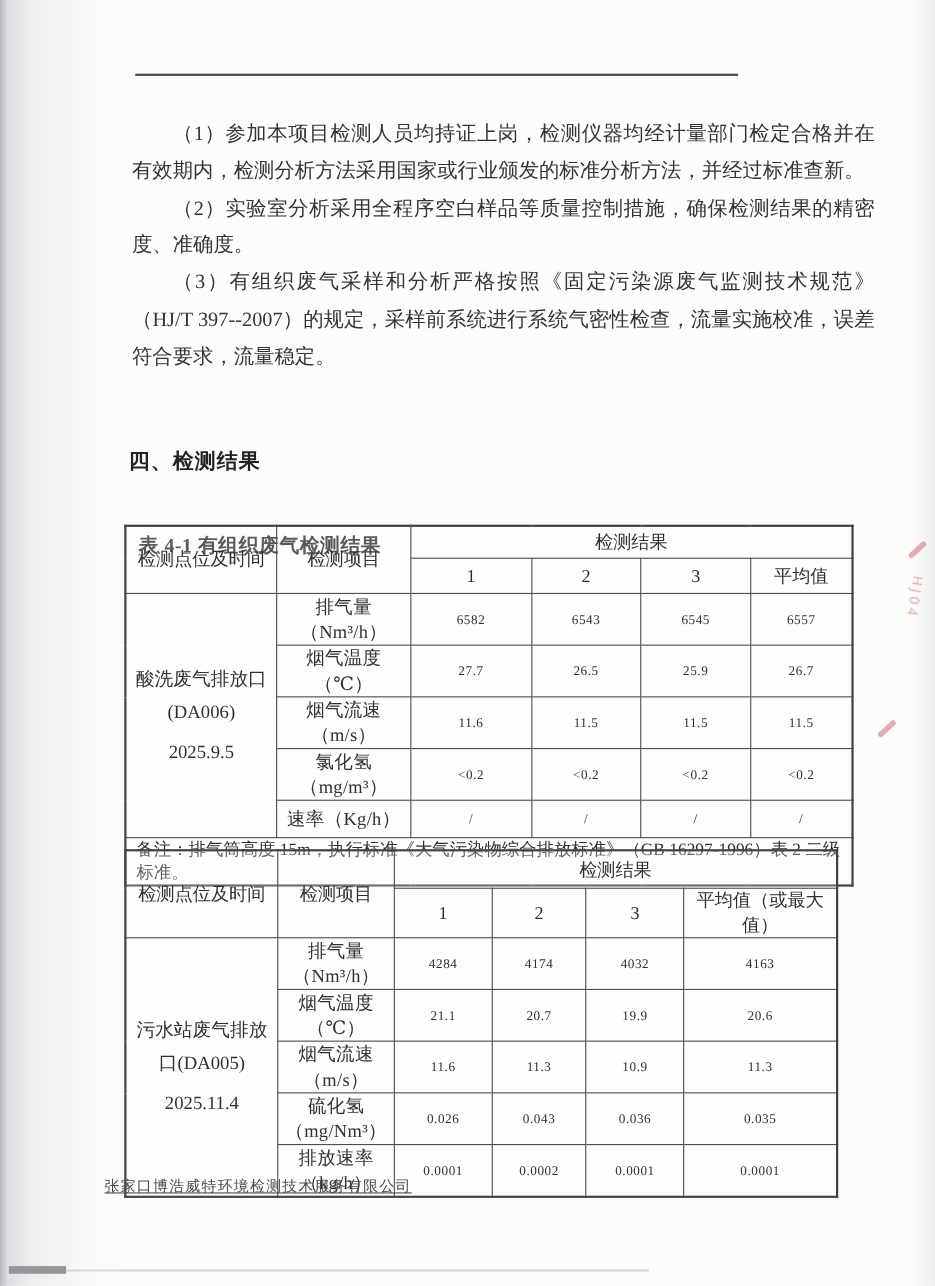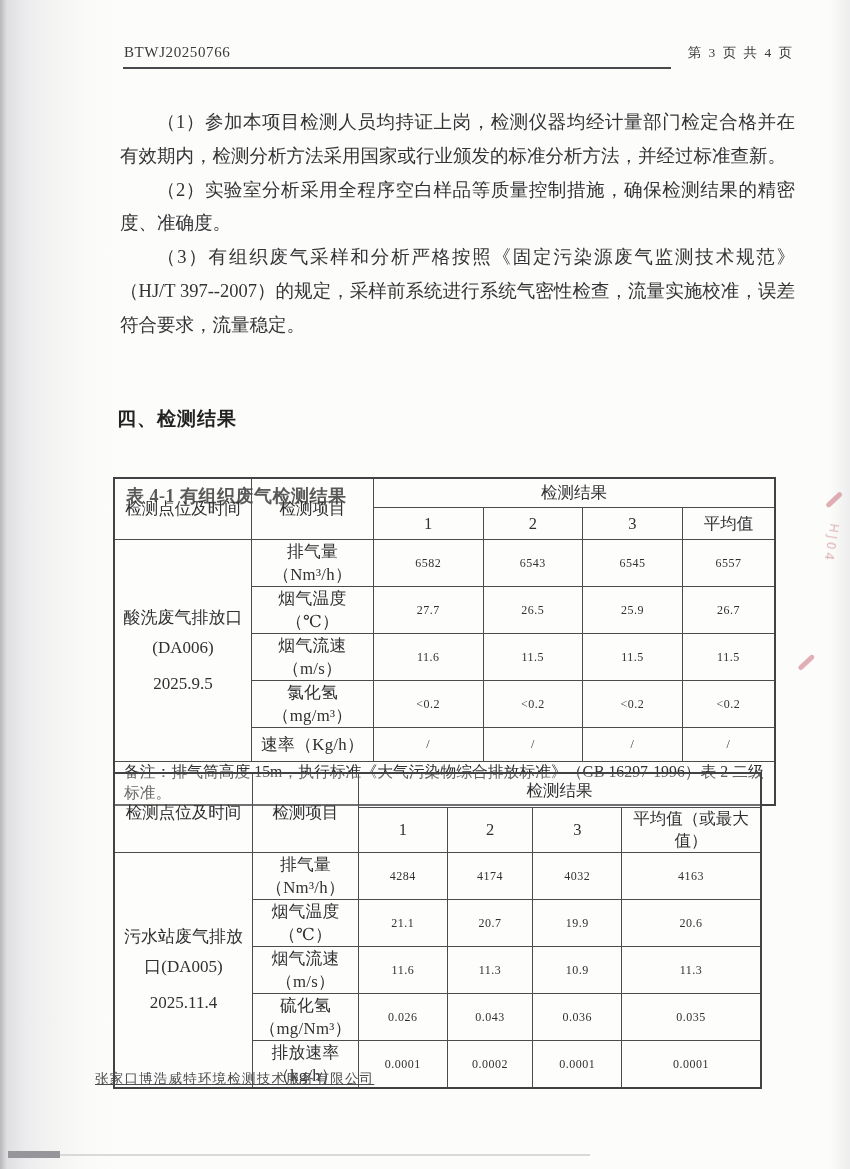--- a/index.html
+++ b/index.html
@@ -96,24 +96,20 @@
   }
   .corner-line{
     position:absolute;left:60px;top:1154px;width:530px;height:2px;background:#d9d9db;
   }
 </style>
 </head>
 <body>
 
 <div class="page">
 
-  <div class="hdr">
-    <span class="report-no">BTWJ20250766</span>
-    <span class="page-info">第 3 页 共 4 页</span>
-  </div>
   <div class="hdr-line"></div>
 
   <div class="paras">
     <p>（1）参加本项目检测人员均持证上岗，检测仪器均经计量部门检定合格并在有效期内，检测分析方法采用国家或行业颁发的标准分析方法，并经过标准查新。</p>
     <p>（2）实验室分析采用全程序空白样品等质量控制措施，确保检测结果的精密度、准确度。</p>
     <p>（3）有组织废气采样和分析严格按照《固定污染源废气监测技术规范》（HJ/T 397--2007）的规定，采样前系统进行系统气密性检查，流量实施校准，误差符合要求，流量稳定。</p>
   </div>
 
   <div class="sec-title">四、检测结果</div>
 

